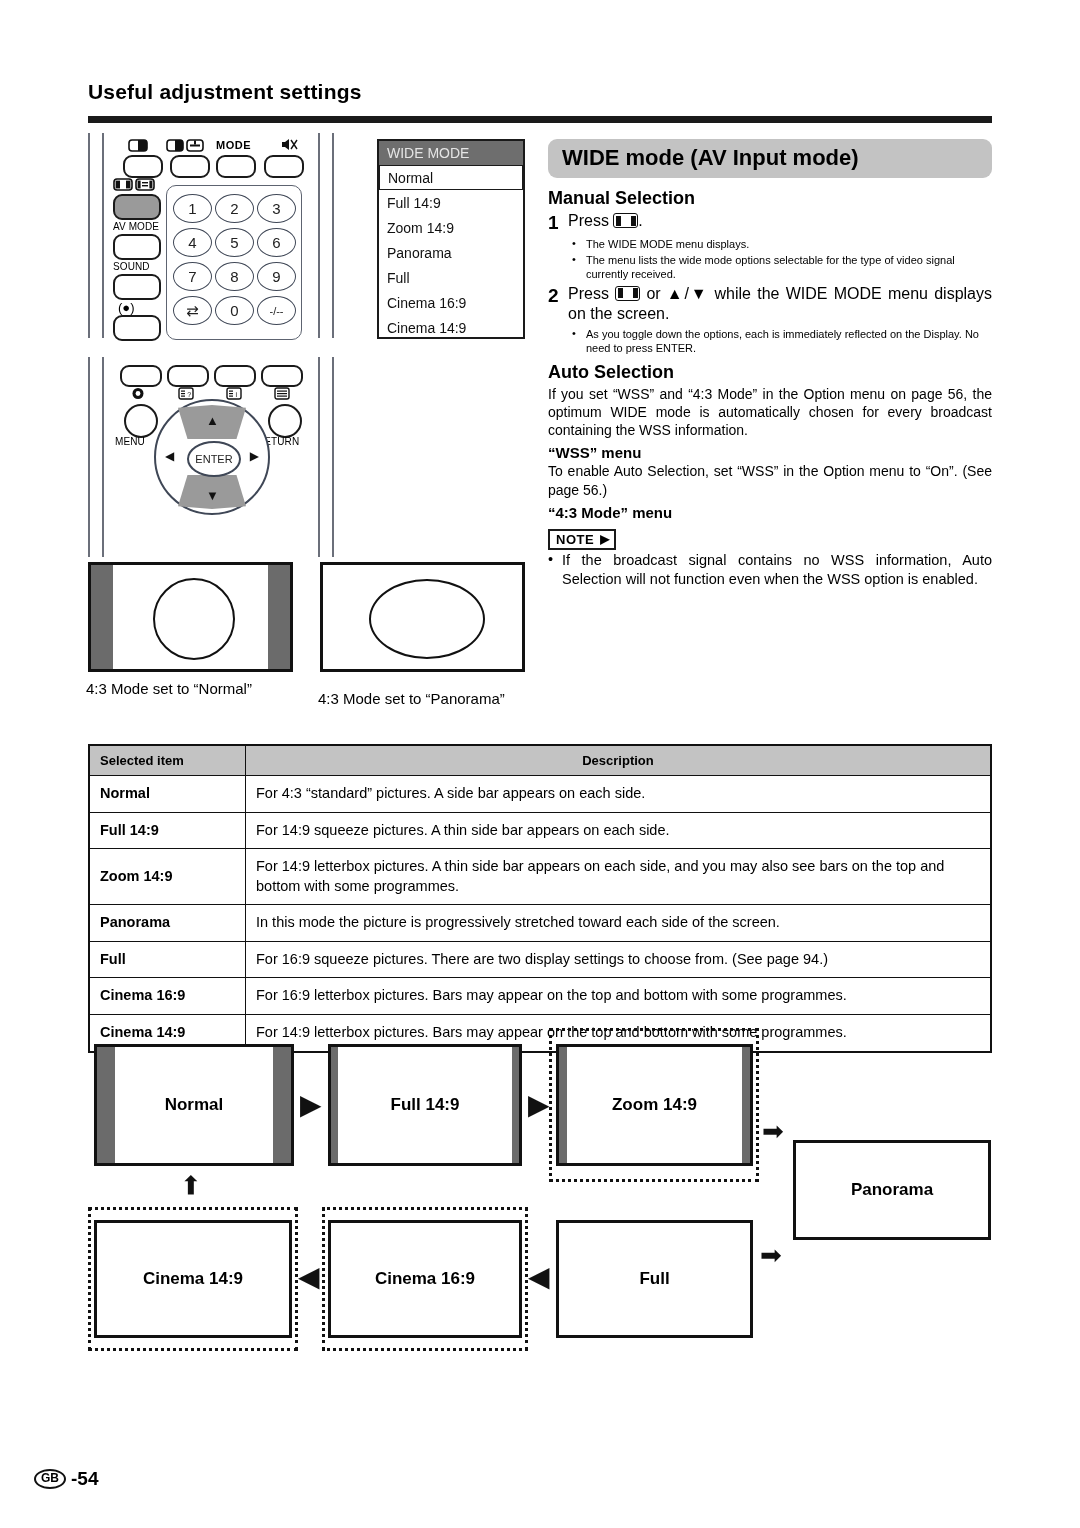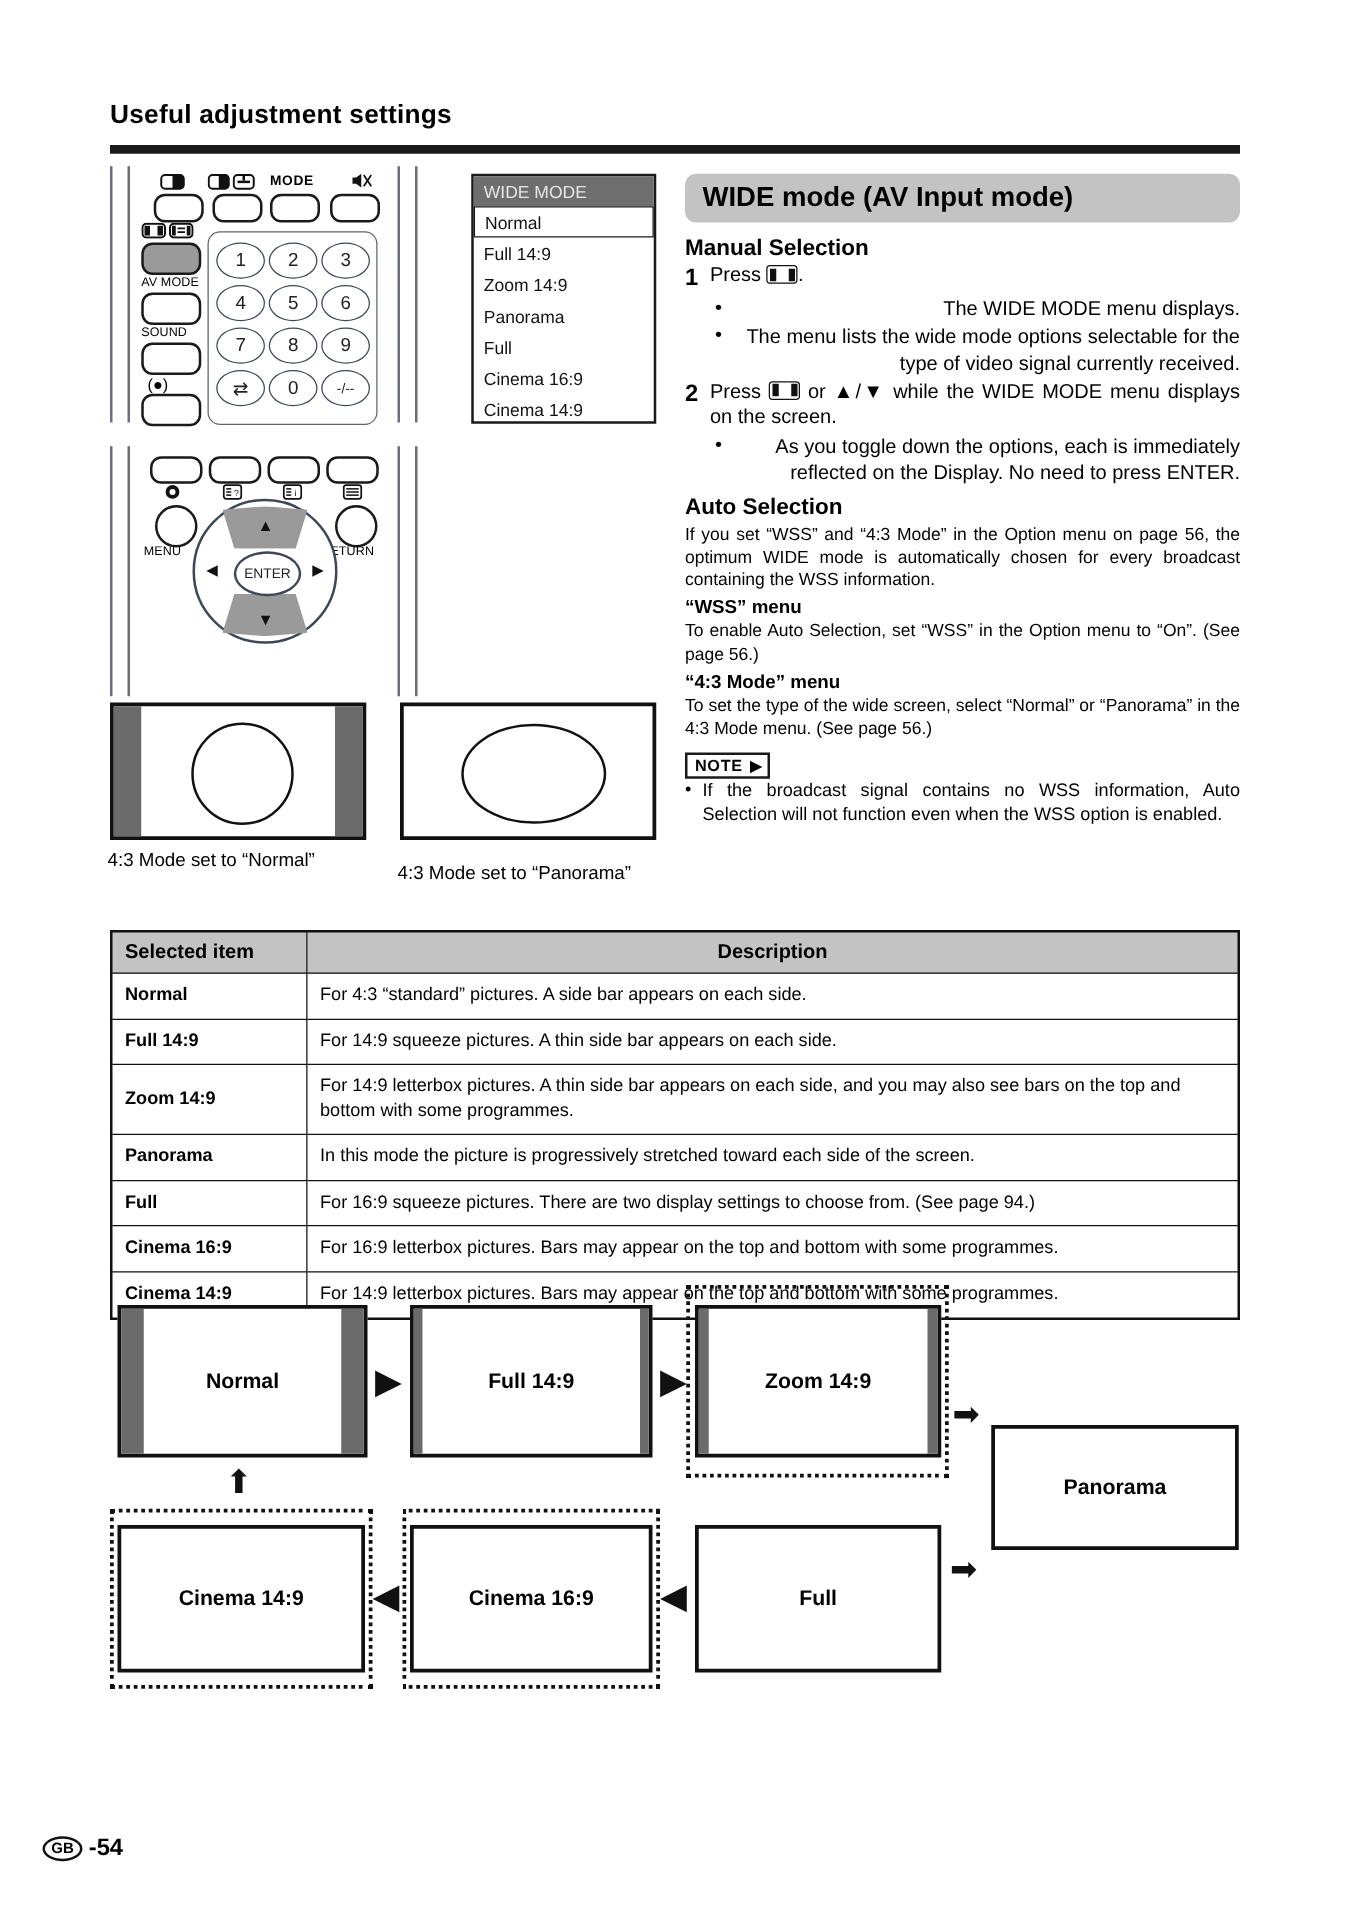--- a/index.html
+++ b/index.html
@@ -61,21 +61,21 @@
   .col{position:absolute;left:548px;top:139px;width:444px;}
   .badge{
     display:block;background:#c3c3c3;border-radius:9px;
     font-size:22px;font-weight:bold;padding:6px 14px 7px;margin-bottom:10px;
   }
   h3.sec{font-size:18px;font-weight:bold;margin:6px 0 2px;}
   .step{display:flex;align-items:flex-start;font-size:16px;margin-top:2px;line-height:1.28;}
   .step .num{font-weight:bold;font-size:19px;width:20px;flex:0 0 20px;}
   .step .txt{flex:1;text-align:justify;}
   ul.bul{list-style:none;margin:2px 0 2px 24px;padding:0;}
-  ul.bul li{font-size:16px;line-height:1.32;position:relative;padding-left:14px;margin-bottom:1px;text-align:right;}
+  ul.bul li{font-size:11px;line-height:1.32;position:relative;padding-left:14px;margin-bottom:1px;}
   ul.bul li:before{content:"•";position:absolute;left:0;top:-1px;}
   p.body{font-size:14px;line-height:1.3;margin:1px 0 4px;text-align:justify;}
   h4.sub{font-size:15px;font-weight:bold;margin:5px 0 1px;}
   .note-badge{
     display:inline-flex;align-items:center;border:2px solid #1a1a1a;
     font-size:13px;font-weight:bold;padding:1px 4px 1px 6px;margin-top:7px;letter-spacing:.5px;
   }
   .note-badge .arw{margin-left:6px;font-size:12px;}
   ul.note{list-style:none;margin:1px 0 0 0;padding:0;}
   ul.note li{font-size:14.5px;line-height:1.3;position:relative;padding-left:14px;text-align:justify;}
@@ -97,21 +97,21 @@
   .sidebar-g{position:absolute;top:0;bottom:0;width:22px;background:#6b6b6b;}
   .circ{position:absolute;border:2.4px solid #111;border-radius:50%;}
   .cap{position:absolute;font-size:15px;white-space:nowrap;}
 
   
   table.tb{
     position:absolute;left:88px;top:744px;width:904px;border-collapse:collapse;
     border:2px solid #111;
   }
   table.tb th{
-    background:#c3c3c3;border:1px solid #111;font-size:16px;font-weight:bold;
+    background:#c3c3c3;border:1px solid #111;font-size:13px;font-weight:bold;
     padding:7px 10px;text-align:center;
   }
   table.tb th.first{width:135px;text-align:left;}
   table.tb td{border:1px solid #111;font-size:14.5px;padding:8px 10px;vertical-align:middle;line-height:1.35;}
   table.tb td.item{font-weight:bold;width:135px;}
 
   
   .flow{position:absolute;left:88px;top:1020px;width:904px;height:340px;}
   .fbox{position:absolute;border:3px solid #111;background:#fff;box-sizing:border-box;
         display:flex;align-items:center;justify-content:center;
@@ -317,21 +317,20 @@
       <li>As you toggle down the options, each is immediately reflected on the Display. No need to press ENTER.</li>
     </ul>
 
     <h3 class="sec">Auto Selection</h3>
     <p class="body">If you set “WSS” and “4:3 Mode” in the Option menu on page 56, the optimum WIDE mode is automatically chosen for every broadcast containing the WSS information.</p>
 
     <h4 class="sub">“WSS” menu</h4>
     <p class="body">To enable Auto Selection, set “WSS” in the Option menu to “On”. (See page 56.)</p>
 
     <h4 class="sub">“4:3 Mode” menu</h4>
-    <p class="body">To set the type of the wide screen, select “Normal” or “Panorama” in the 4:3 Mode menu. (See page 56.)</p>
 
     <span class="note-badge">
       <span>NOTE</span>
       <span class="arw">▶</span>
     </span>
     <ul class="note">
       <li>If the broadcast signal contains no WSS information, Auto Selection will not function even when the WSS option is enabled.</li>
     </ul>
   </div>
 

